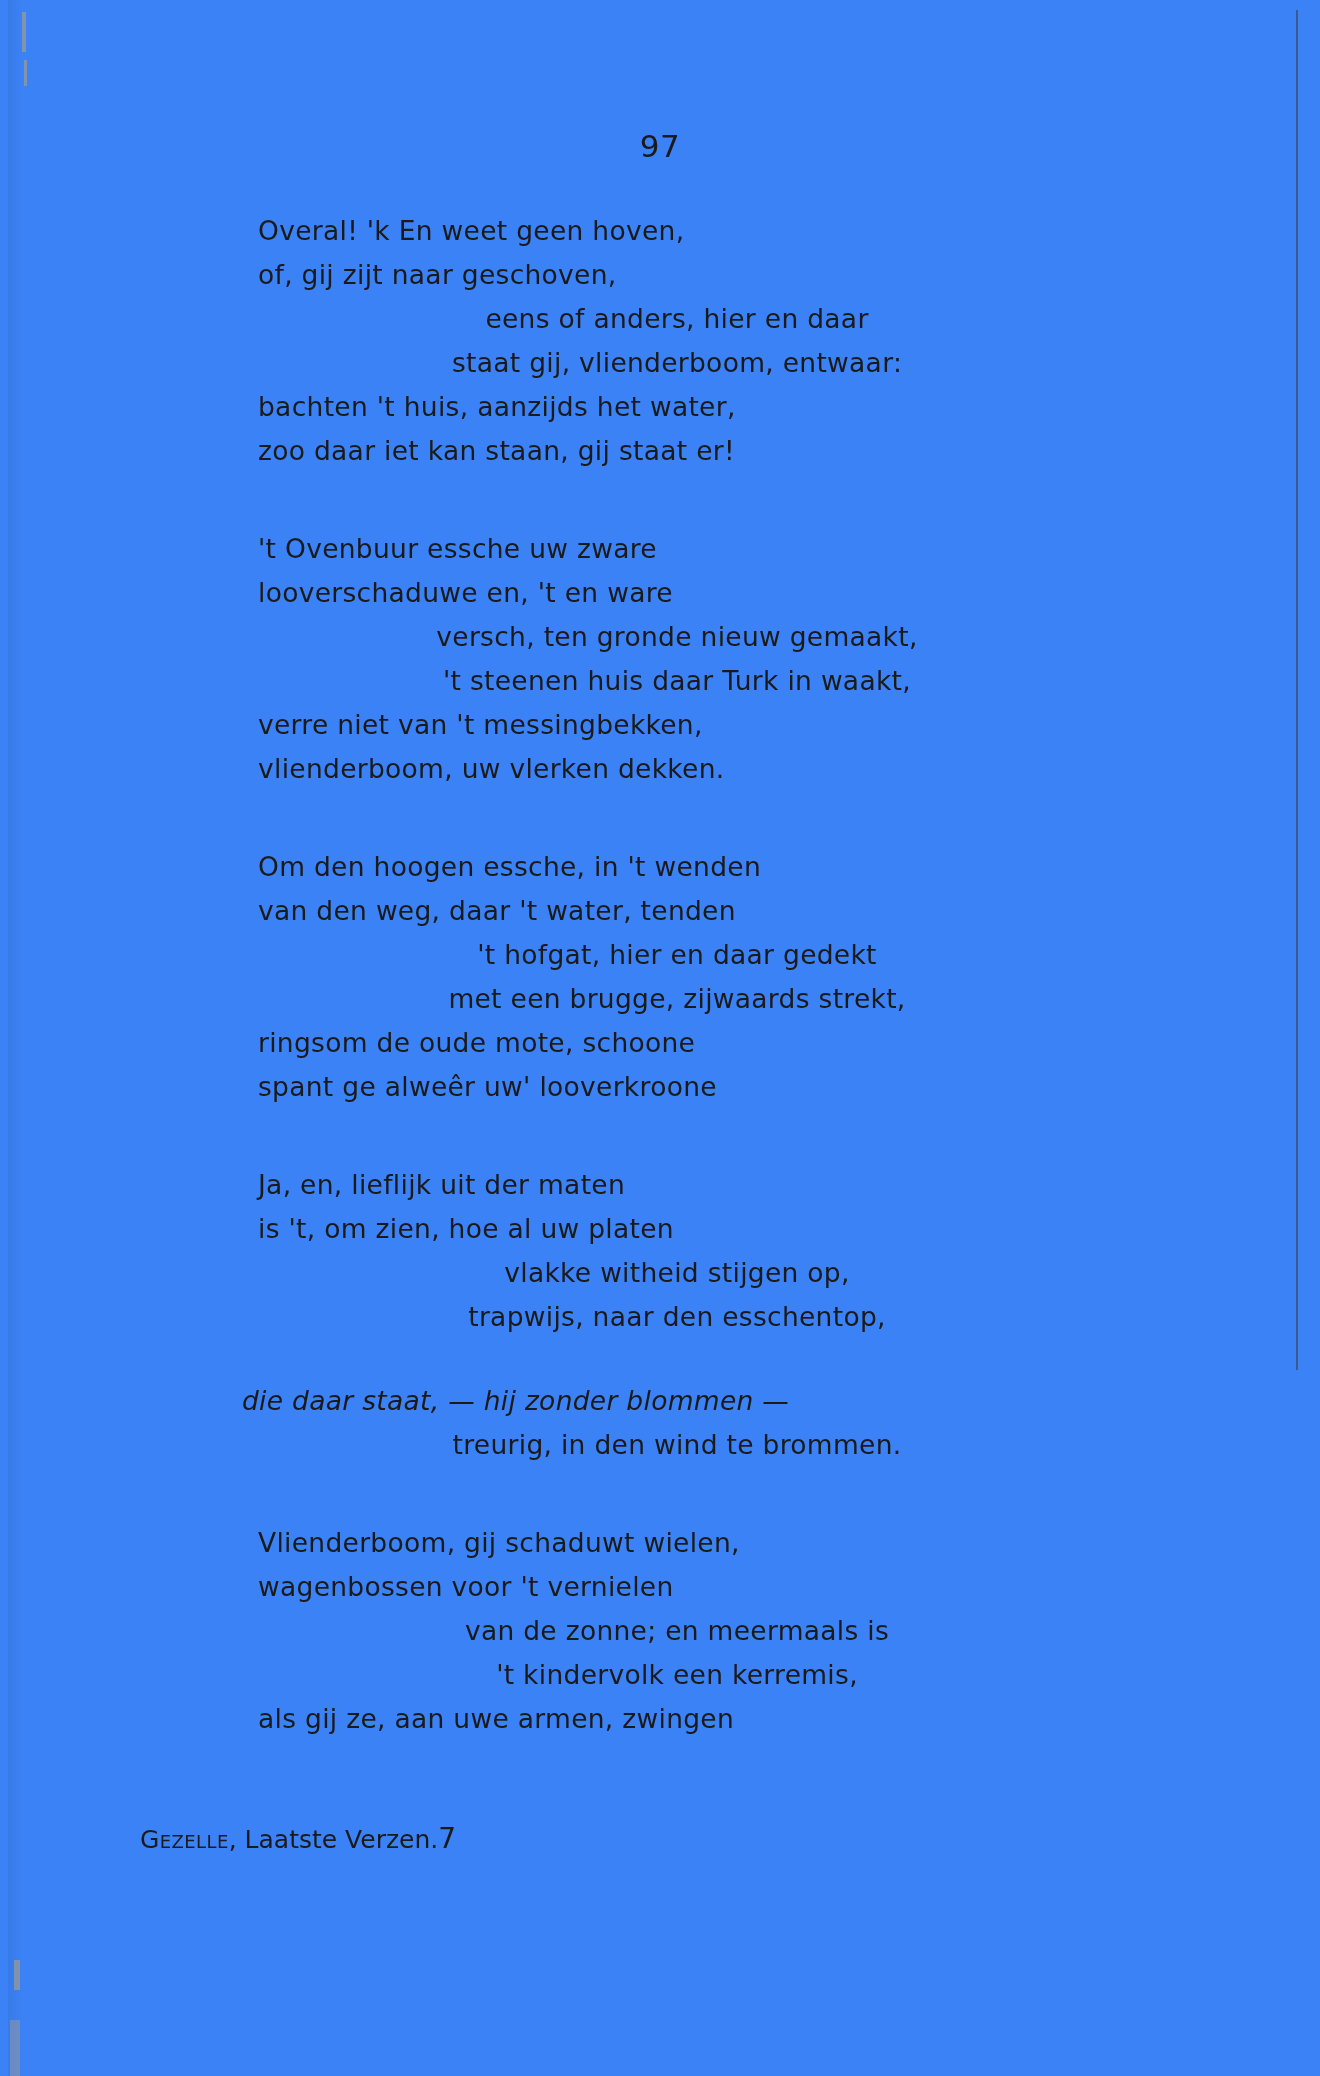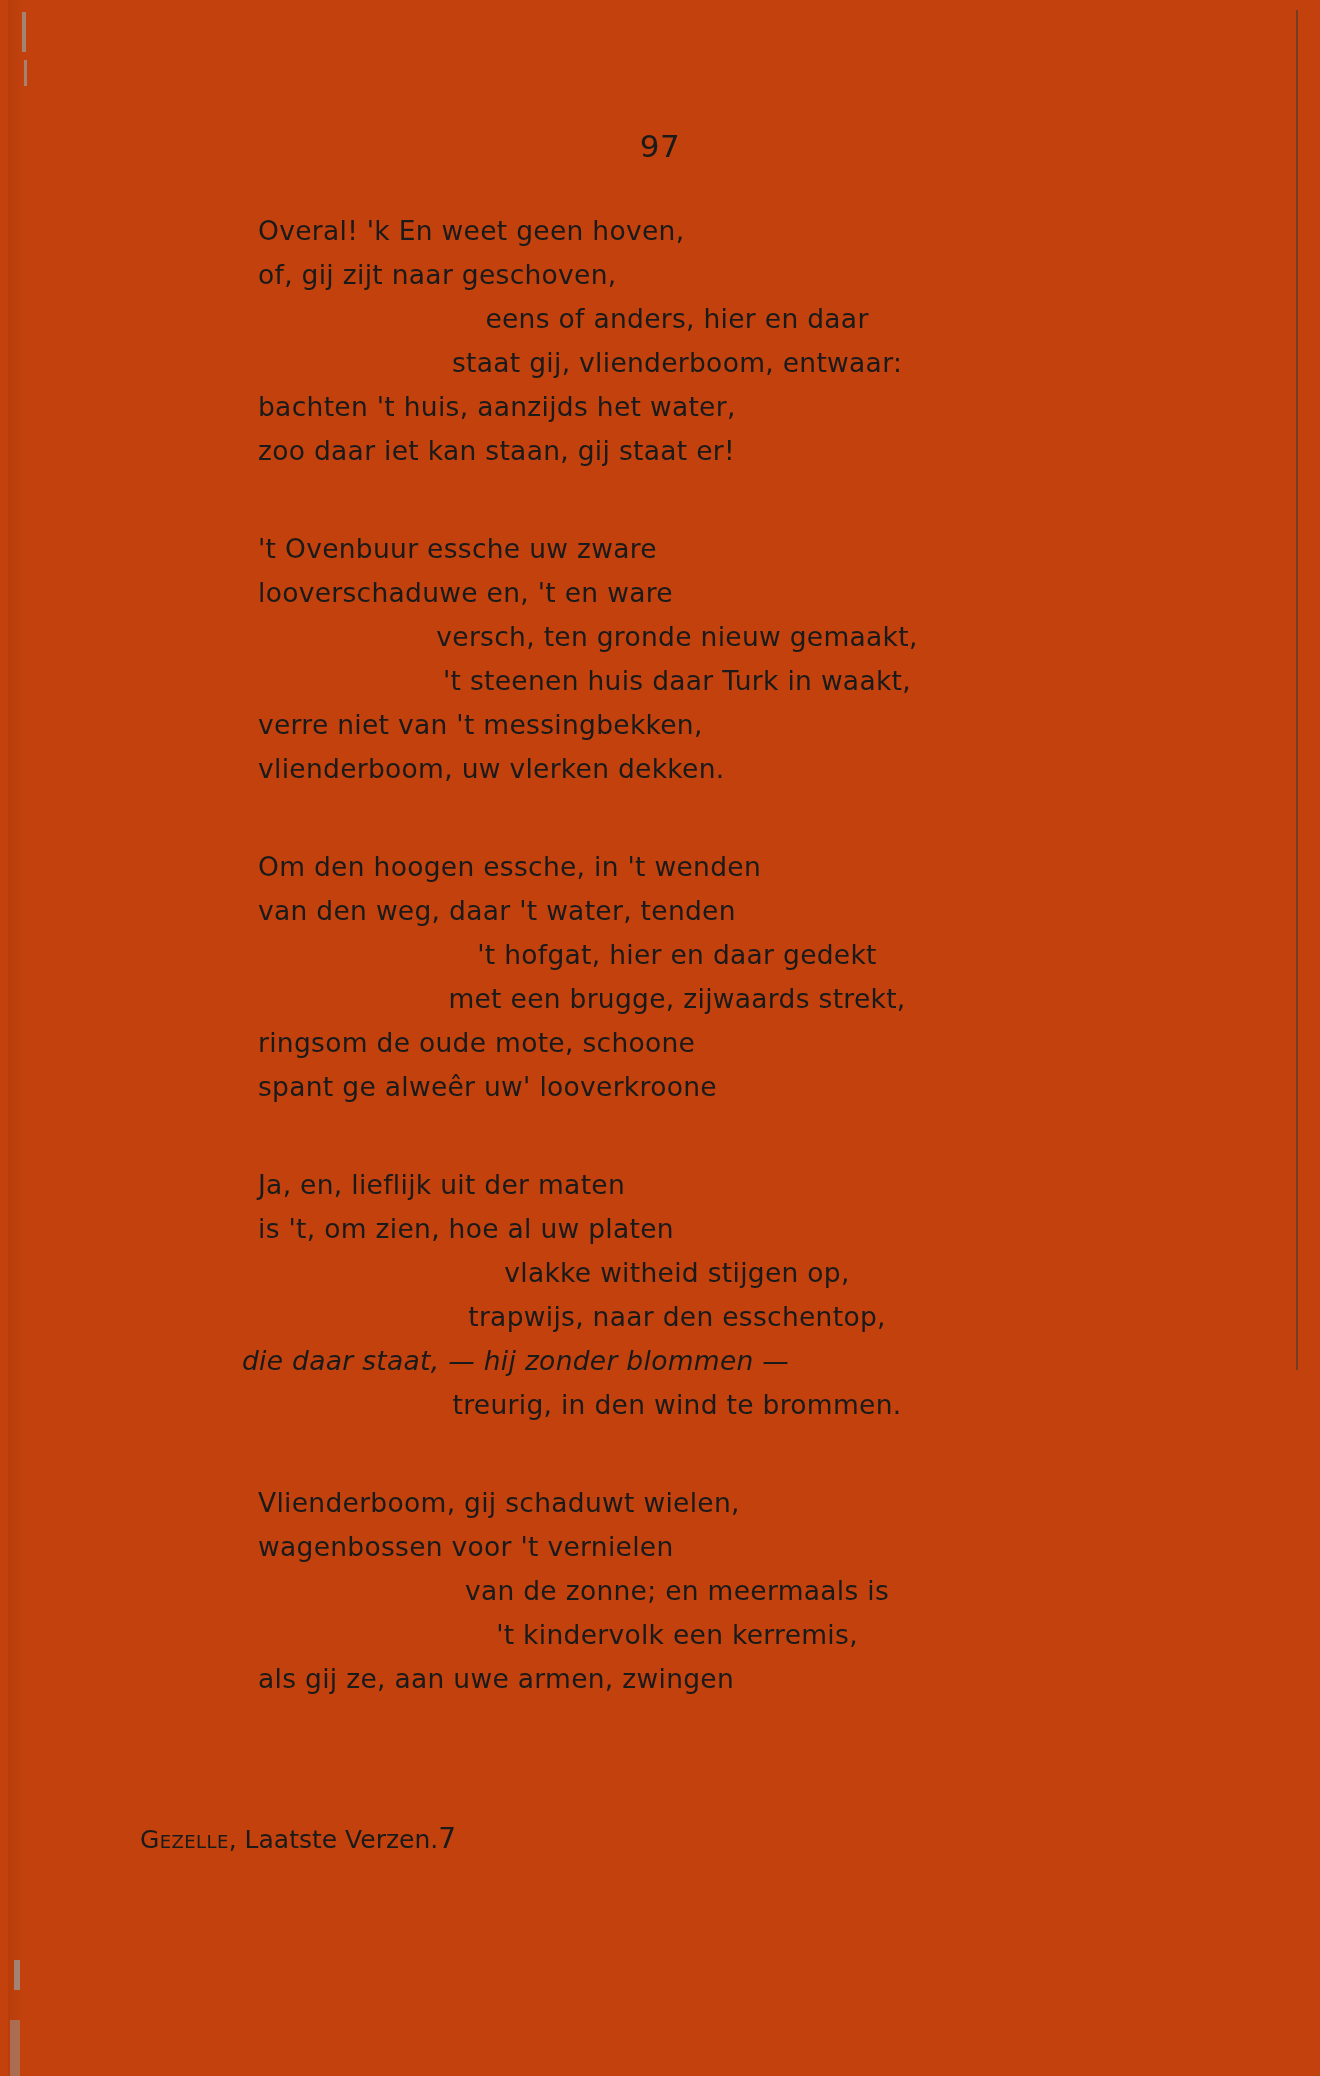--- a/index.html
+++ b/index.html
@@ -12,21 +12,21 @@
     height: 2076px;
     position: relative;
     font-family: "DejaVu Sans", sans-serif;
     color: #1a1a1a;
     overflow: hidden;
   }
 
   .page {
     position: absolute;
     inset: 0;
-    background: #c2410c;
+    background: #3b82f6;
   }
 
   
   .scan-edge-left {
     position: absolute;
     left: 8px;
     top: 0;
     width: 14px;
     height: 100%;
     background: linear-gradient(to right, rgba(0,0,0,0.06), rgba(0,0,0,0));
@@ -72,21 +72,21 @@
   }
 
   .line {
     font-size: 26.5px;
     line-height: 44px;
     white-space: pre;
     letter-spacing: 0.3px;
   }
   .line.ind1 { padding-left: 38px; text-align: center; }
   .line.outd { padding-left: 0; text-indent: -16px; }
-  .line.italic { font-style: italic; }
+  .line.italic { font-style: italic; margin-top: 40px; }
 
   .footer {
     position: absolute;
     left: 140px;
     right: 140px;
     top: 1822px;
     display: flex;
     justify-content: flex-start;
     align-items: baseline;
     font-size: 25px;

